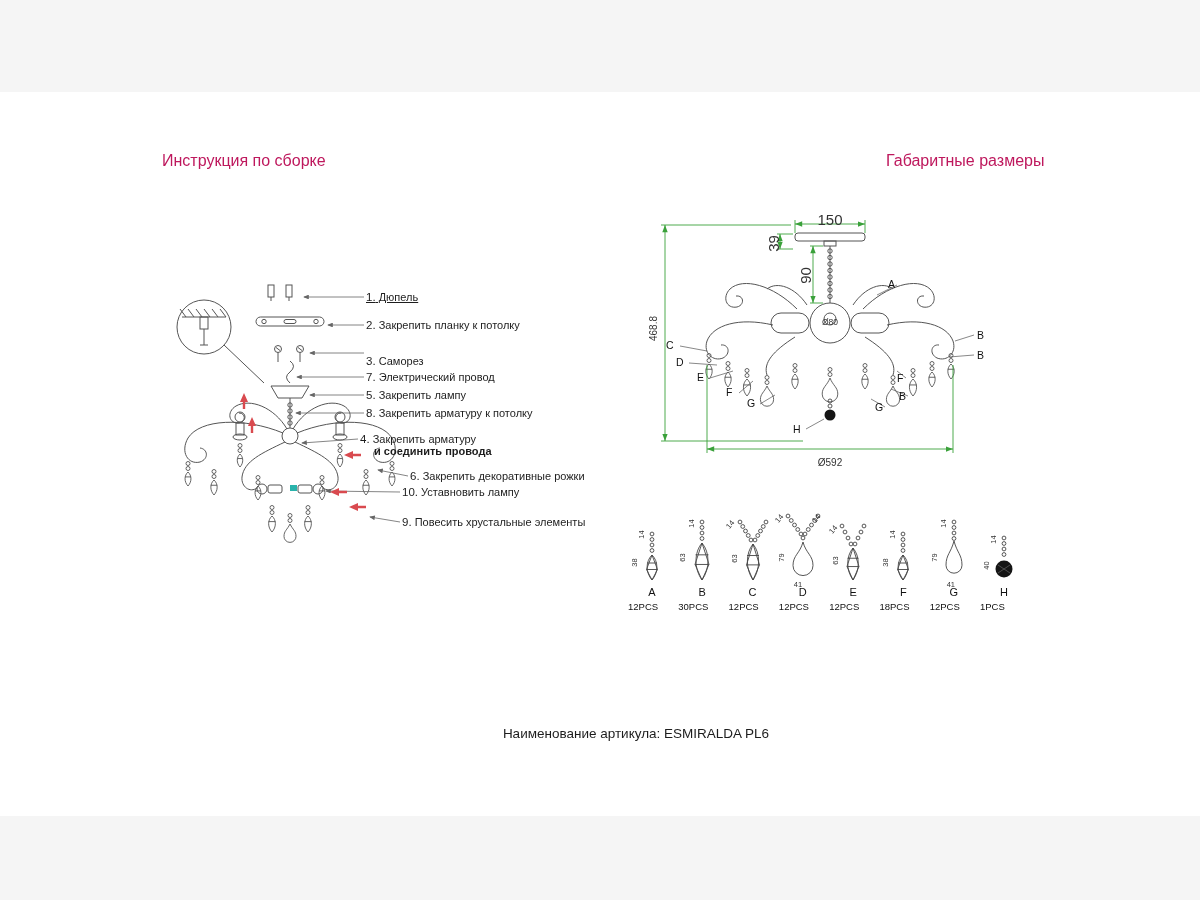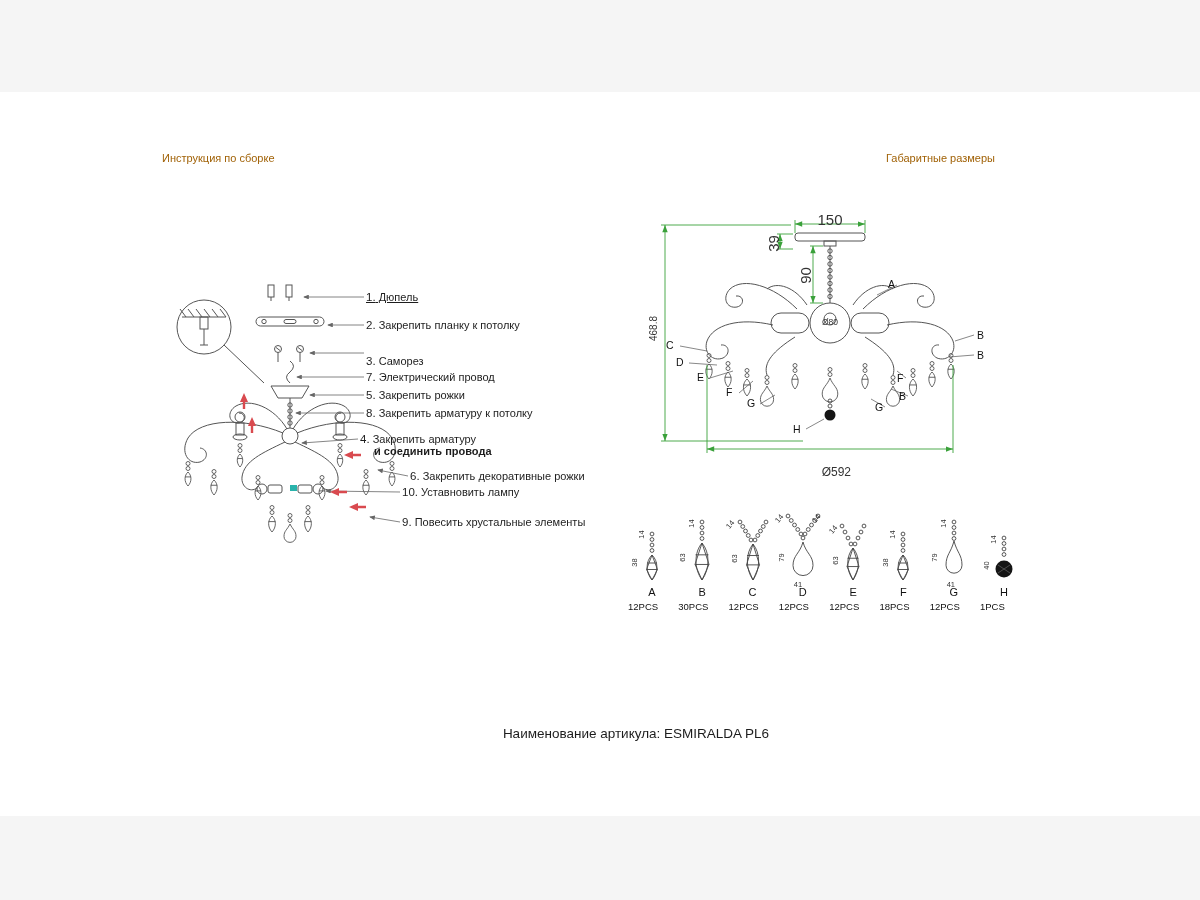--- a/index.html
+++ b/index.html
@@ -1,20 +1,20 @@
 <!DOCTYPE html>
 <html><head>
 <meta charset="utf-8">
 <style>
   html,body{margin:0;padding:0;}
   body{width:1200px;height:900px;background:#ffffff;font-family:"Liberation Sans",sans-serif;color:#222;position:relative;overflow:hidden;}
   .letterbox{position:absolute;left:0;width:1200px;background:#f5f5f5;}
   #lb-top{top:0;height:92px;}
   #lb-bottom{top:816px;height:84px;}
-  .title{position:absolute;font-size:11px;color:#a16207;}
+  .title{position:absolute;font-size:16px;color:#be185d;}
   #title-left{left:162px;top:152px;}
   #title-right{left:886px;top:152px;}
   #left-diagram{position:absolute;left:140px;top:265px;width:480px;height:330px;}
   #right-diagram{position:absolute;left:625px;top:205px;width:430px;height:270px;}
   #left-diagram svg,#right-diagram svg{position:absolute;left:0;top:0;}
   .step{position:absolute;font-size:11px;white-space:nowrap;color:#1d1d1d;}
   .step .step-num{font-size:11.5px;}
   .step-line2{padding-left:14px;font-weight:bold;}
   .dim-text{position:absolute;font-size:15px;color:#333;text-align:center;}
   .dim-text.rot{transform:rotate(-90deg);}
@@ -174,21 +174,21 @@
       <path d="M190,227 l9,-4 v2.8 h8 v2.4 h-8 v2.8 Z"></path>
       <path d="M209,242 l9,-4 v2.8 h8 v2.4 h-8 v2.8 Z"></path>
     </g>
     <rect x="150" y="220" width="7" height="6" fill="#2ab3ab" stroke="none"></rect>
   </svg>
   <div id="steps">
       <div class="step" style="left: 226px; top: 26px; text-decoration: underline;"><span class="step-num">1.</span><span> Дюпель</span></div>
       <div class="step" style="left: 226px; top: 54px;"><span class="step-num">2.</span><span> Закрепить планку к потолку</span></div>
       <div class="step" style="left: 226px; top: 90px;"><span class="step-num">3.</span><span> Саморез</span></div>
       <div class="step" style="left: 226px; top: 106px;"><span class="step-num">7.</span><span> Электрический провод</span></div>
-      <div class="step" style="left: 226px; top: 124px;"><span class="step-num">5.</span><span> Закрепить рожки</span></div>
+      <div class="step" style="left: 226px; top: 124px;"><span class="step-num">5.</span><span> Закрепить лампу</span></div>
       <div class="step" style="left: 226px; top: 142px;"><span class="step-num">8.</span><span> Закрепить арматуру к потолку</span></div>
       <div class="step" style="left: 220px; top: 168px;"><span class="step-num">4.</span><span> Закрепить арматуру</span><div class="step-line2">и соединить провода</div></div>
       <div class="step" style="left: 270px; top: 205px;"><span class="step-num">6.</span><span> Закрепить декоративные рожки</span></div>
       <div class="step" style="left: 262px; top: 221px;"><span class="step-num">10.</span><span> Уставновить лампу</span></div>
       <div class="step" style="left: 262px; top: 251px;"><span class="step-num">9.</span><span> Повесить хрустальные элементы</span></div>
     </div>
 </div>
 
 <div id="right-diagram">
   <svg viewBox="0 0 430 270" width="430" height="270">
@@ -303,21 +303,21 @@
       <line x1="85" y1="173" x2="108" y2="166"></line>
       <line x1="114" y1="188" x2="128" y2="176"></line>
       <line x1="135" y1="199" x2="150" y2="190"></line>
     </g>
   </svg>
   <div class="dim-text" style="left:188px;top:6px;width:34px;">150</div>
   <div class="dim-text rot" style="left:140px;top:30px;">39</div>
   <div class="dim-text rot" style="left:172px;top:62px;">90</div>
   <div class="dim-text" style="left:190px;top:112px;width:30px;font-size:8.5px;">Ø80</div>
   <div class="dim-text rot" style="left:16px;top:118px;font-size:10px;">468.8</div>
-  <div class="dim-text" style="left:184px;top:260px;width:42px;font-size:12px;text-align:right;">Ø592</div>
+  <div class="dim-text" style="left:184px;top:252px;width:42px;font-size:10px;">Ø592</div>
   <div id="callouts">
       <div class="callout" style="left: 41px; top: 134px;">C</div>
       <div class="callout" style="left: 51px; top: 151px;">D</div>
       <div class="callout" style="left: 72px; top: 166px;">E</div>
       <div class="callout" style="left: 101px; top: 181px;">F</div>
       <div class="callout" style="left: 122px; top: 192px;">G</div>
       <div class="callout" style="left: 263px; top: 73px;">A</div>
       <div class="callout" style="left: 352px; top: 124px;">B</div>
       <div class="callout" style="left: 352px; top: 144px;">B</div>
       <div class="callout" style="left: 272px; top: 167px;">F</div>

